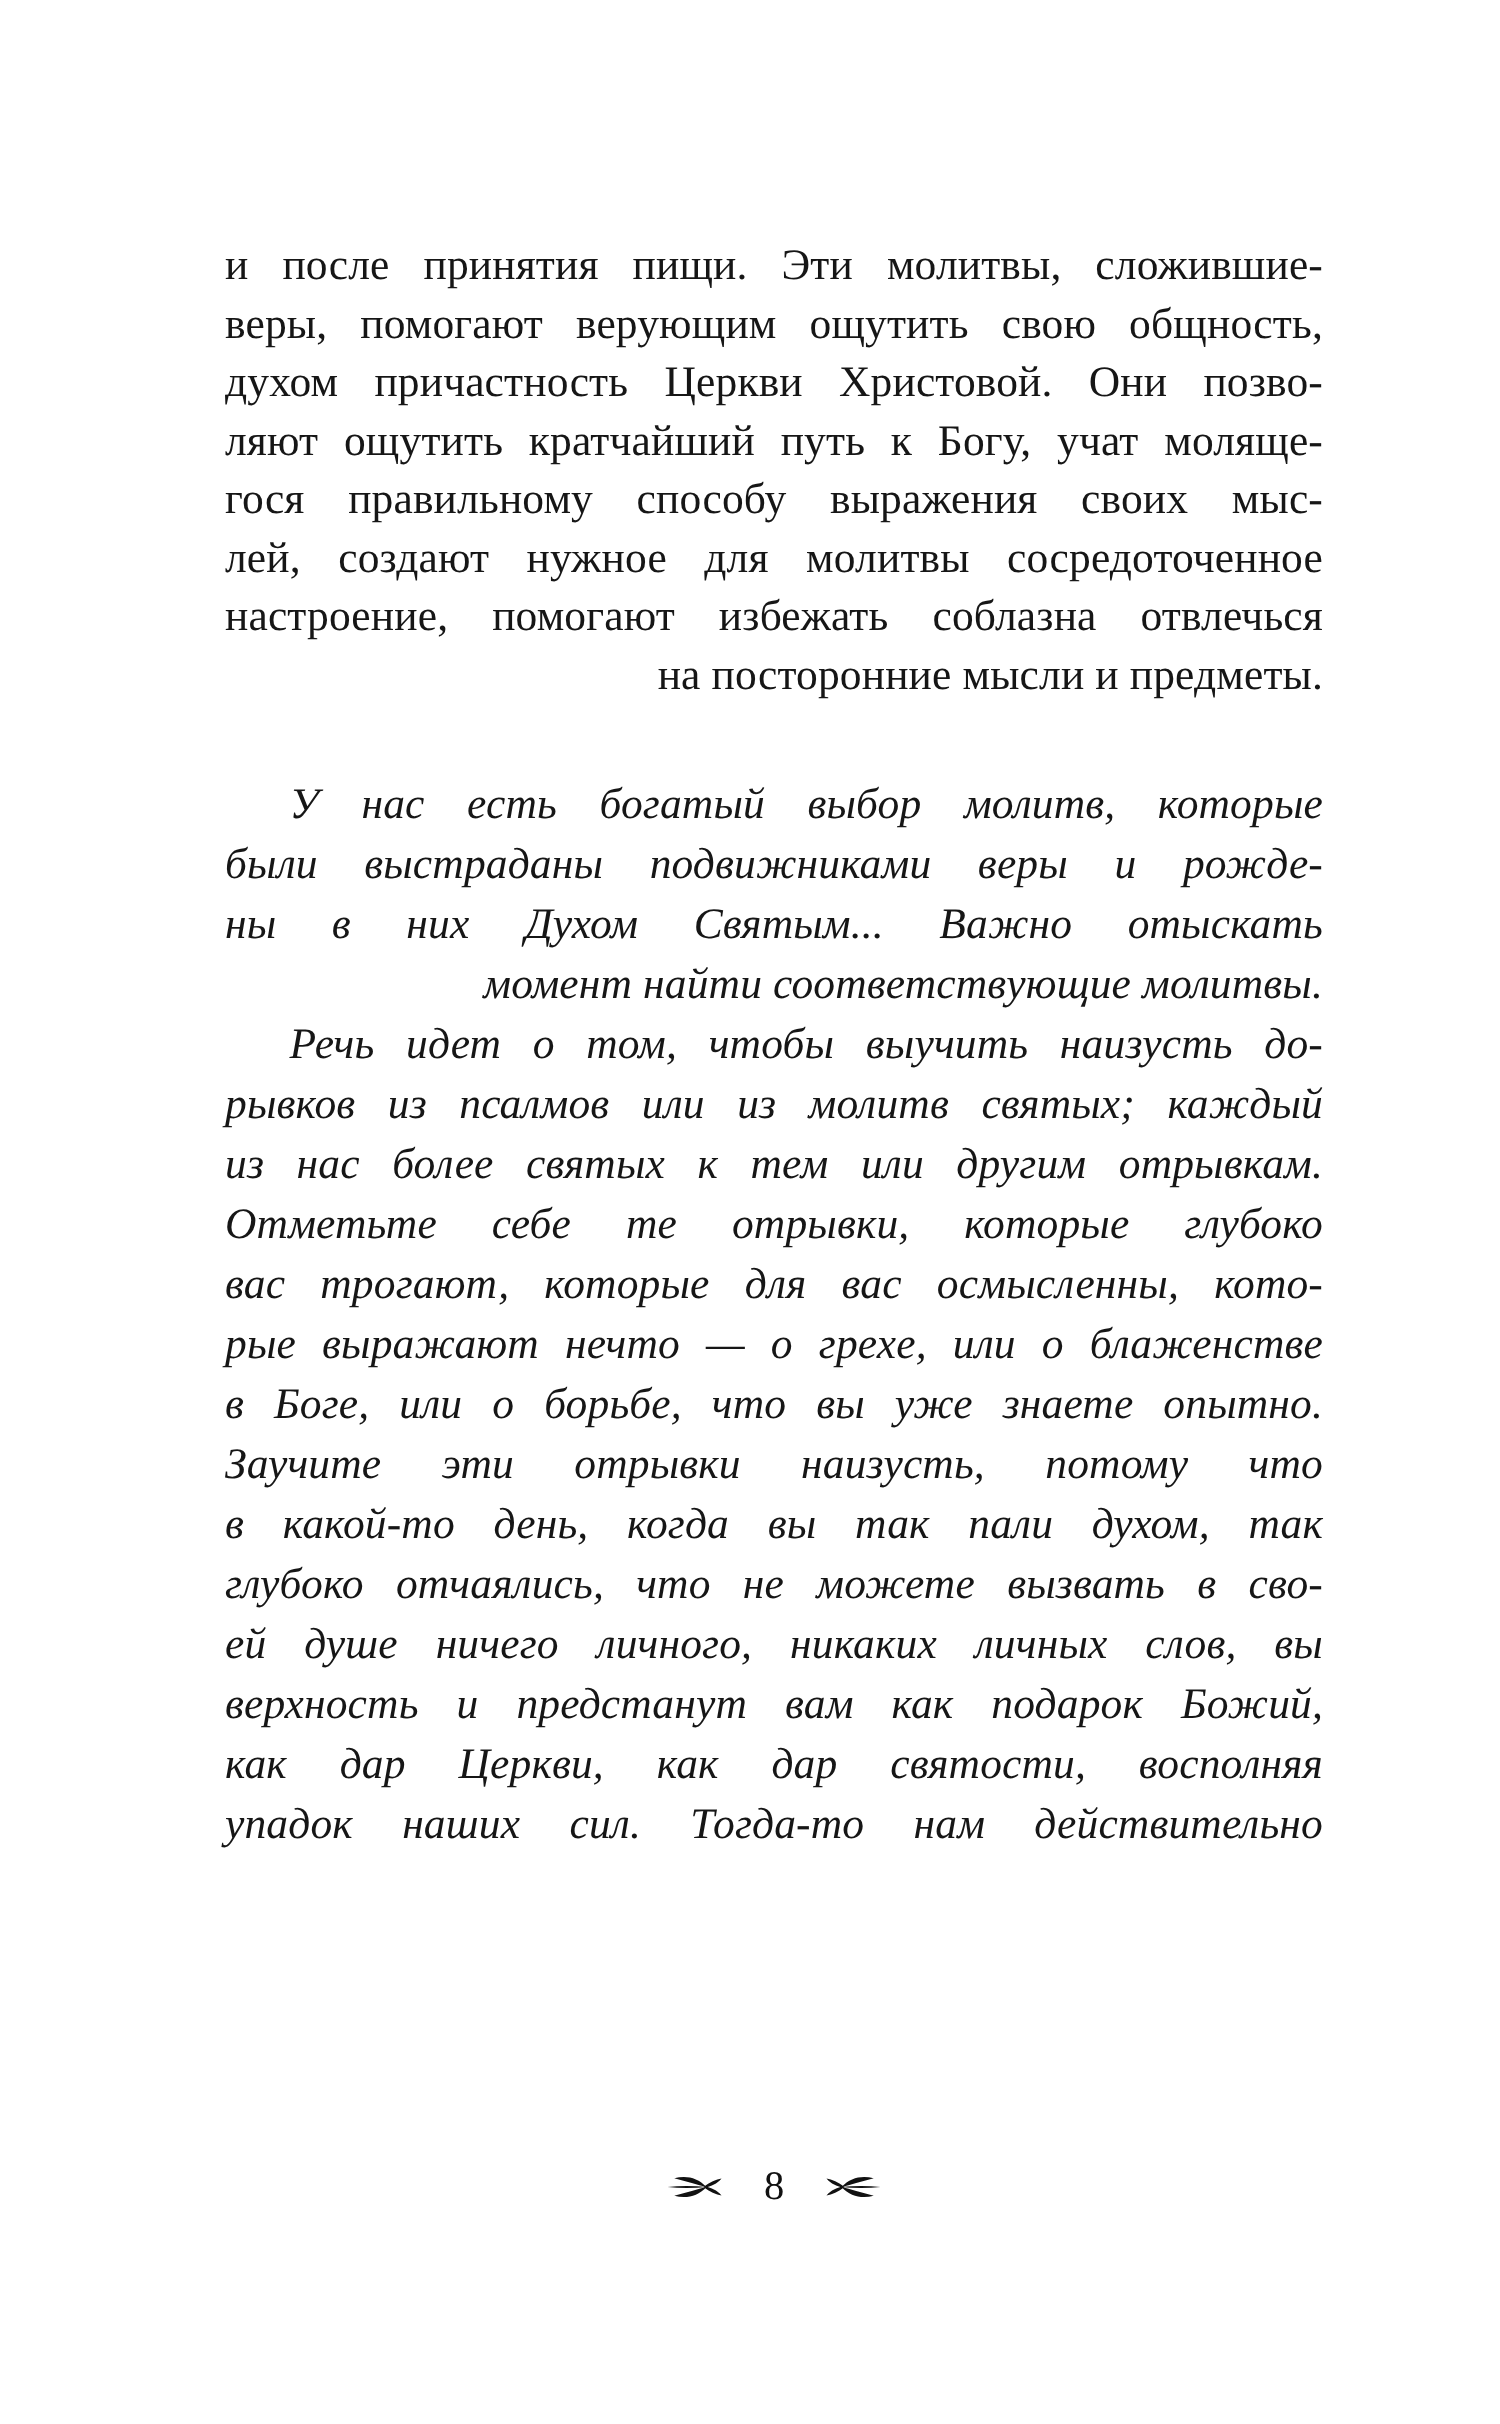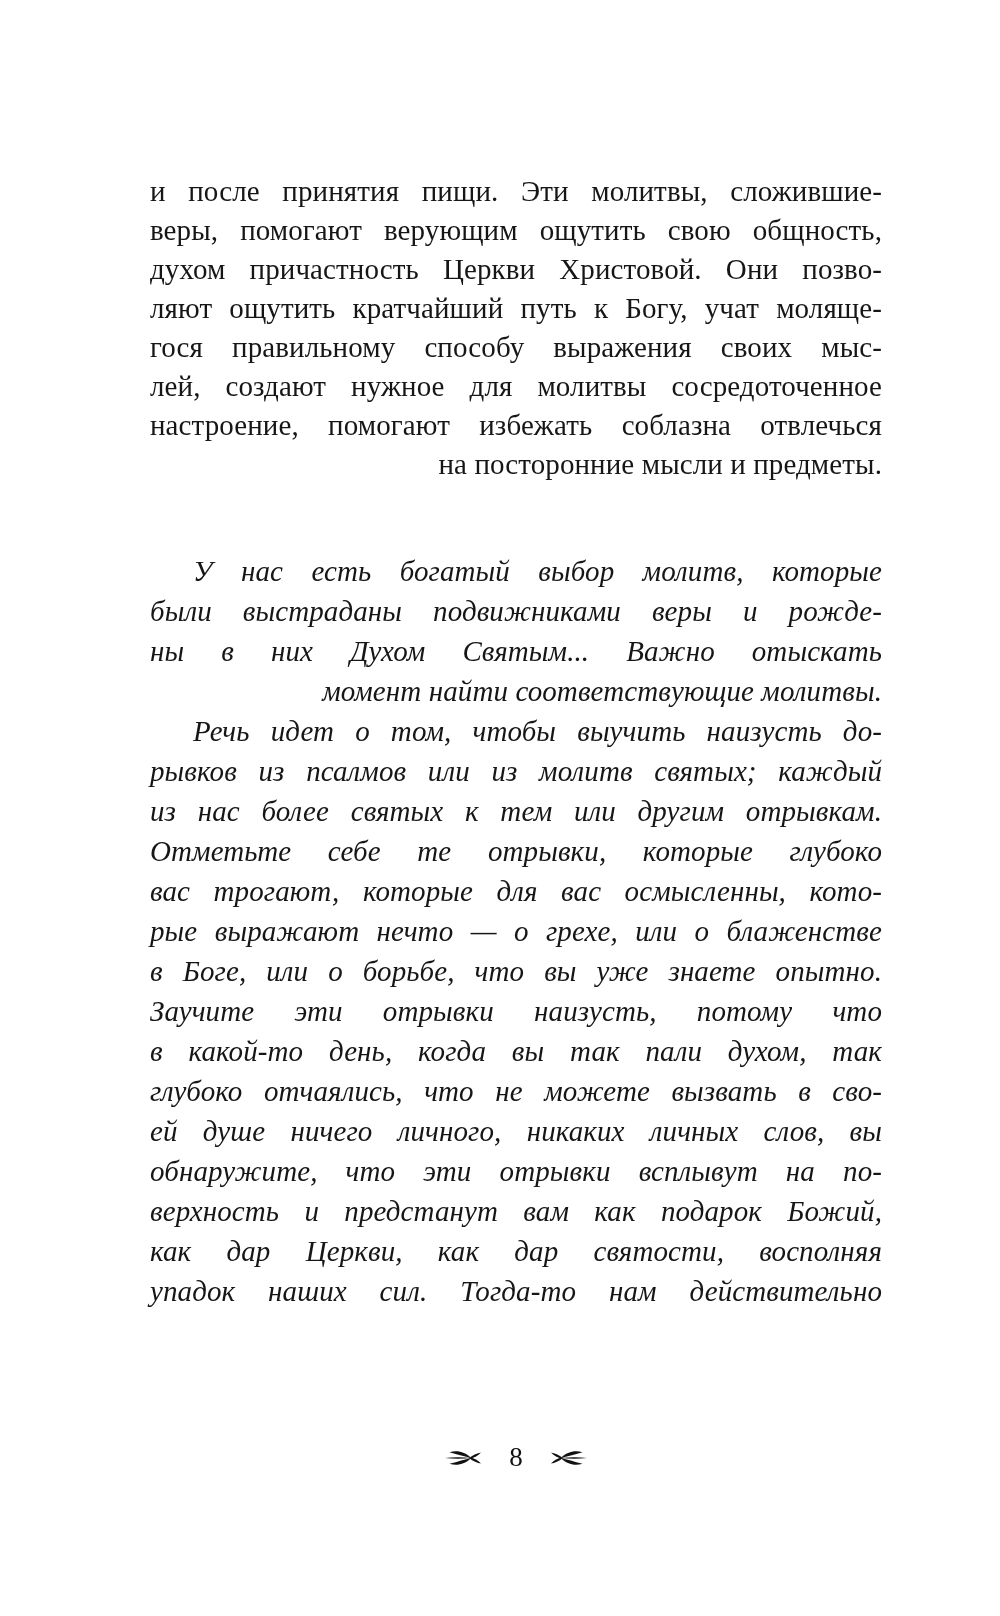--- a/index.html
+++ b/index.html
@@ -7,32 +7,32 @@
     position:relative;
     width:1000px;height:1616px;
     background:#ffffff;
     font-family:"Liberation Serif", serif;
     color:#161616;
     overflow:hidden;
     margin:0 auto;
   }
   .text-area{
     position:absolute;
-    left:150px;top:172px;
+    left:150px;top:158px;
     width:732px;
   }
   .block{margin:0;}
   .block.italic{font-style:italic;}
   .block .line{
     font-size:29px;
     line-height:39px;
     letter-spacing:0.1px;
   }
   .block.italic .line{line-height:40px;}
-  .block.gap{margin-top:67px;font-style:italic;}
+  .block.gap{margin-top:46px;font-style:italic;}
   .line.justify{
     text-align:justify;
     text-align-last:justify;
   }
   .line.plain{text-align:right;}
   .line.indent{text-indent:43px;}
   .footer{
     position:absolute;
     left:150px;top:1444px;
     width:732px;
@@ -77,21 +77,20 @@
         <div class="line justify">рывков из псалмов или из молитв святых; каждый</div>
         <div class="line justify">из нас более святых к тем или другим отрывкам.</div>
         <div class="line justify">Отметьте себе те отрывки, которые глубоко</div>
         <div class="line justify">вас трогают, которые для вас осмысленны, кото-</div>
         <div class="line justify">рые выражают нечто — о грехе, или о блаженстве</div>
         <div class="line justify">в Боге, или о борьбе, что вы уже знаете опытно.</div>
         <div class="line justify">Заучите эти отрывки наизусть, потому что</div>
         <div class="line justify">в какой-то день, когда вы так пали духом, так</div>
         <div class="line justify">глубоко отчаялись, что не можете вызвать в сво-</div>
         <div class="line justify">ей душе ничего личного, никаких личных слов, вы</div>
-        <div class="line justify">обнаружите, что эти отрывки всплывут на по-</div>
         <div class="line justify">верхность и предстанут вам как подарок Божий,</div>
         <div class="line justify">как дар Церкви, как дар святости, восполняя</div>
         <div class="line justify">упадок наших сил. Тогда-то нам действительно</div>
       </div>
     </div>
 
   <div class="footer">
     <span class="orn">
       <svg viewBox="0 0 38 18" xmlns="http://www.w3.org/2000/svg" fill="#111111">
         <path d="M1 9 C9 8.1 18 8.1 28 9 C18 9.9 9 9.9 1 9 Z"></path>

